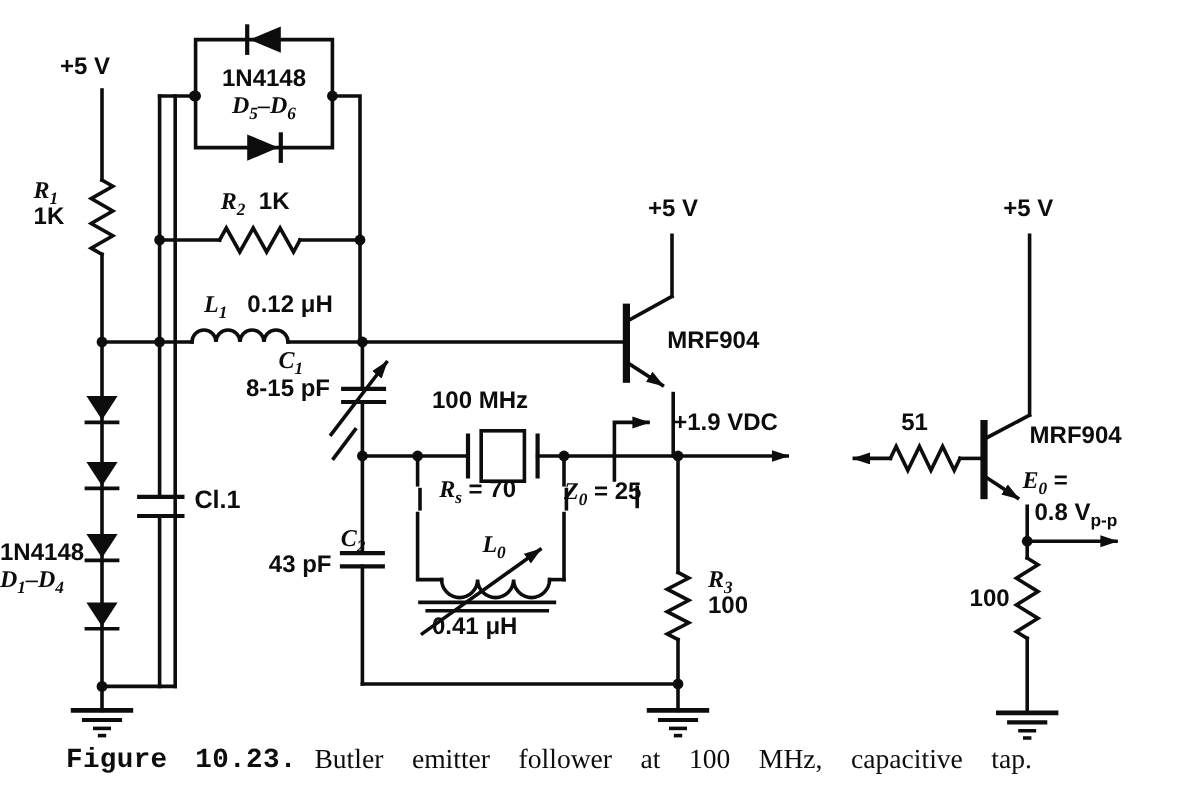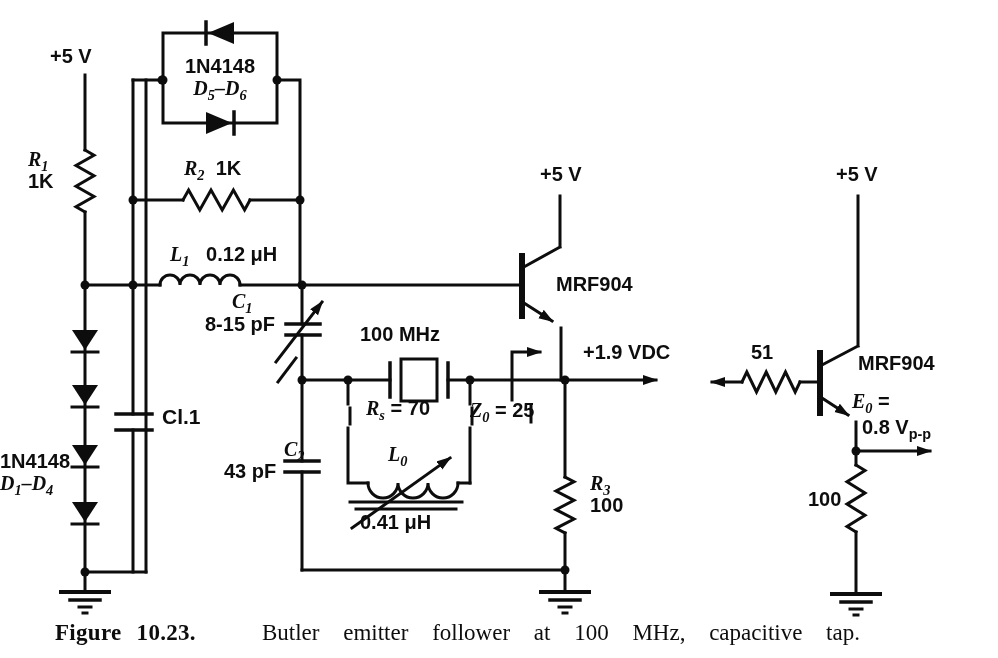--- a/index.html
+++ b/index.html
@@ -227,41 +227,41 @@
   <div class="lbl" style="left:162px;top:406px;font-size:21px;"><span>Cl.1</span></div>
 
   <div class="lbl" style="left:0px;top:451px;"><span>1N4148</span><br><span class="ref"><span>D</span><sub>1</sub><span>–</span><span>D</span><sub>4</sub></span></div>
 
   <div class="lbl" style="left:360px;top:324px;"><span>100 MHz</span></div>
 
   <div class="lbl" style="left:366px;top:398px;"><span class="ref"><span>R</span><sub>s</sub></span> <span>= 70</span></div>
 
   <div class="lbl" style="left:470px;top:400px;"><span class="ref"><span>Z</span><sub>0</sub></span> <span>= 25</span></div>
 
-  <div class="lbl" style="left:388px;top:444px;"><span class="ref"><span>L</span><sub>0</sub></span></div>
+  <div class="lbl" style="left:402px;top:444px;"><span class="ref"><span>L</span><sub>0</sub></span></div>
   <div class="lbl" style="left:360px;top:512px;"><span>0.41 μH</span></div>
 
   <div class="lbl" style="left:242px;top:439px;margin-left:42px;"><span class="ref"><span>C</span><sub>2</sub></span></div>
   <div class="lbl" style="left:224px;top:461px;"><span>43 pF</span></div>
 
   <div class="lbl" style="left:590px;top:473px;"><span class="ref"><span>R</span><sub>3</sub></span><br><span>100</span></div>
 
   <div class="lbl" style="left:556px;top:274px;"><span>MRF904</span></div>
 
-  <div class="lbl" style="left:583px;top:342px;"><span>+1.9 VDC</span></div>
+  <div class="lbl" style="left:561px;top:342px;"><span>+1.9 VDC</span></div>
 
   <div class="lbl" style="left:540px;top:164px;"><span>+5 V</span></div>
 
   <div class="lbl" style="left:836px;top:164px;"><span>+5 V</span></div>
 
   <div class="lbl" style="left:751px;top:342px;"><span>51</span></div>
 
   <div class="lbl" style="left:858px;top:353px;"><span>MRF904</span></div>
 
   <div class="lbl" style="left:852px;top:391px;"><span class="ref"><span>E</span><sub>0</sub></span> <span>=</span></div>
   <div class="lbl" style="left:862px;top:417px;"><span>0.8 V</span><sub>p-p</sub></div>
 
   <div class="lbl" style="left:808px;top:489px;"><span>100</span></div>
 
-  <div class="caption cap-num" style="left:55px;top:620px;"><span>Figure 10.23.</span></div>
+  <div class="caption cap-num" style="left:55px;top:620px;font-family:Liberation Mono, monospace;"><span>Figure 10.23.</span></div>
   <div class="caption cap-txt" style="left:262px;top:620px;"><span>Butler emitter follower at 100 MHz, capacitive tap.</span></div>
 
 </div>
 
 </body></html>

